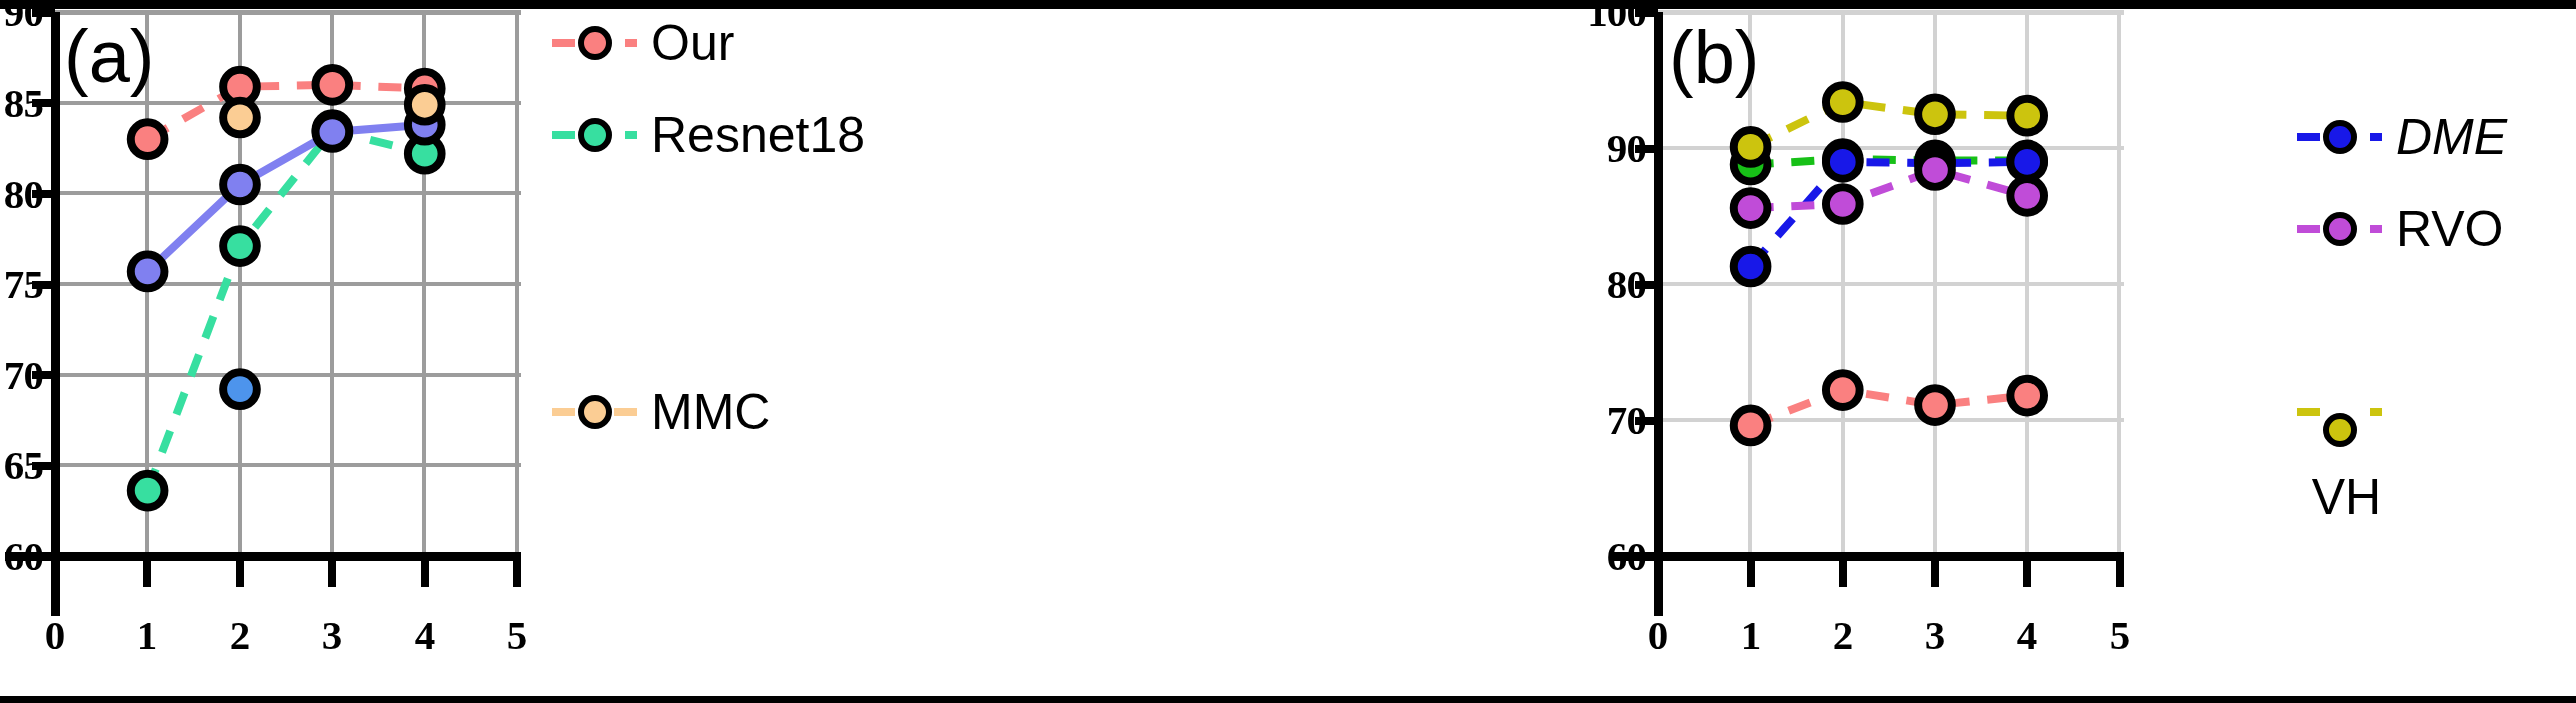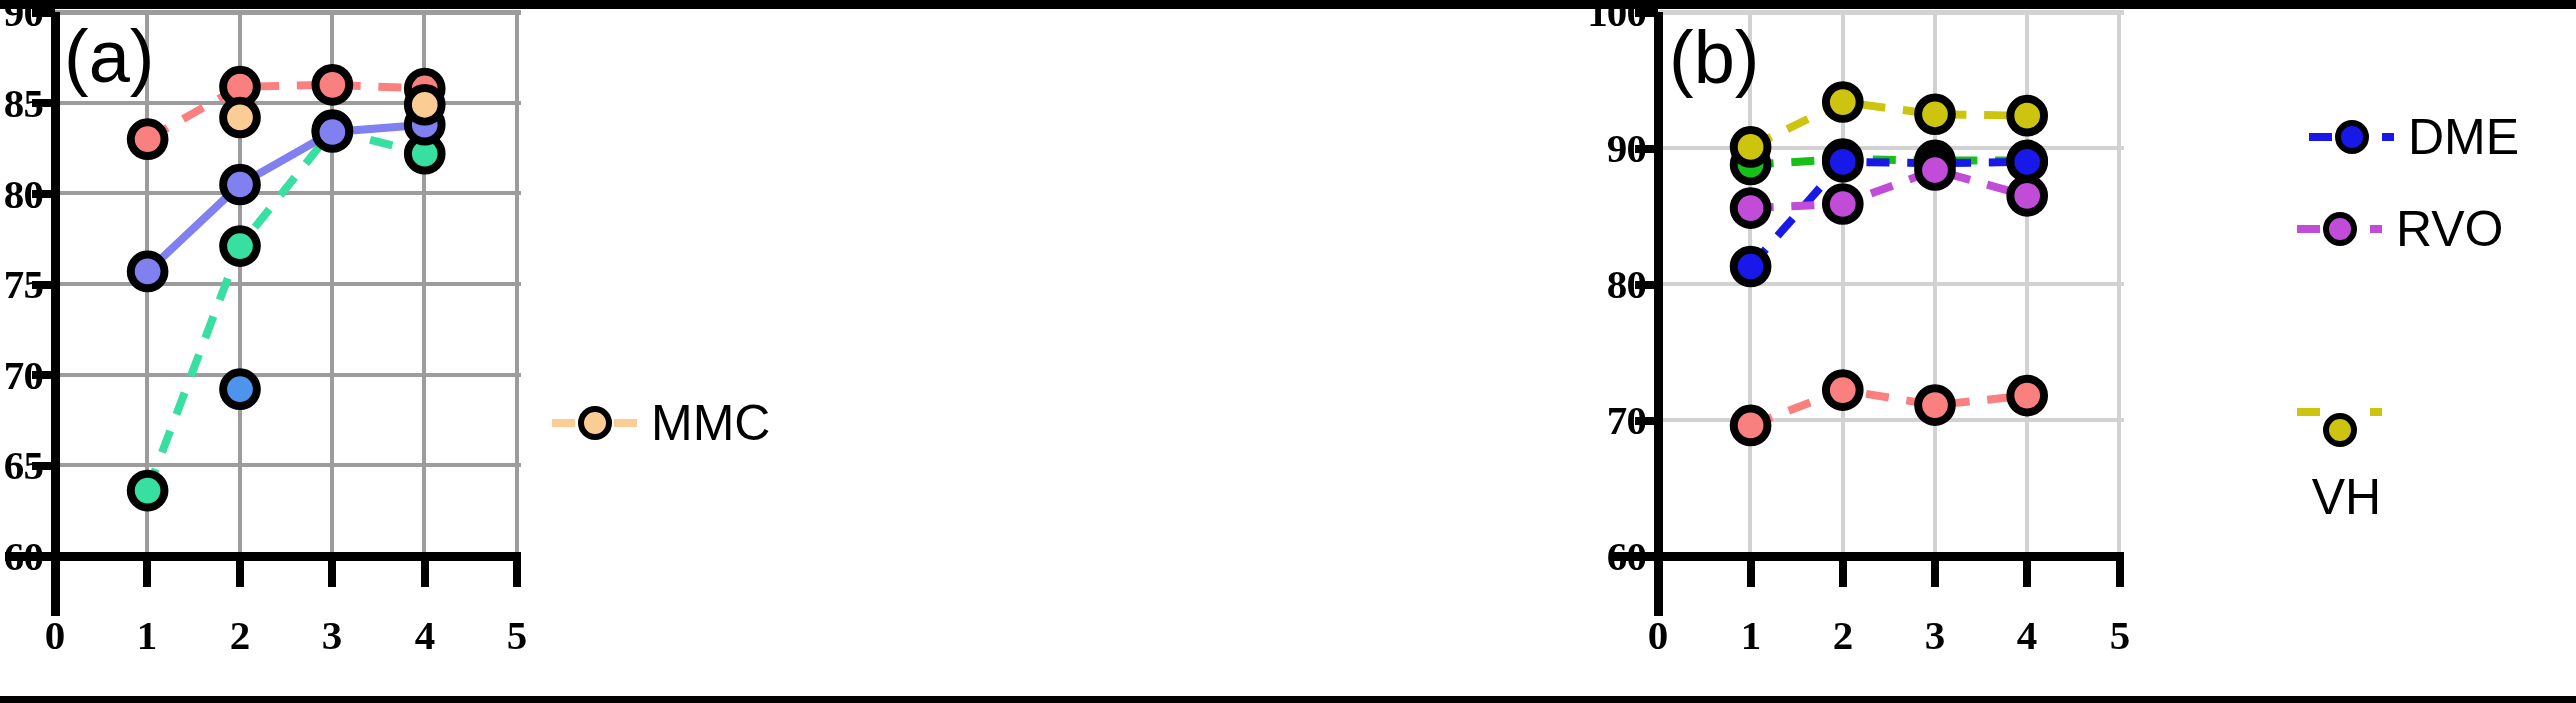--- a/index.html
+++ b/index.html
@@ -123,21 +123,37 @@
         <circle cx="478.8" cy="173.4" r="19" fill="#37dfa0" stroke="#000" stroke-width="9"></circle>
         <circle cx="166.2" cy="306.2" r="19" fill="#8080f0" stroke="#000" stroke-width="9"></circle>
         <circle cx="270.4" cy="208.1" r="19" fill="#8080f0" stroke="#000" stroke-width="9"></circle>
         <circle cx="374.6" cy="148.9" r="19" fill="#8080f0" stroke="#000" stroke-width="9"></circle>
         <circle cx="478.8" cy="140.7" r="19" fill="#8080f0" stroke="#000" stroke-width="9"></circle>
         <circle cx="270.4" cy="439.0" r="19" fill="#4d94ec" stroke="#000" stroke-width="9"></circle>
         <circle cx="270.4" cy="132.5" r="19" fill="#fbcd94" stroke="#000" stroke-width="9"></circle>
         <circle cx="478.8" cy="118.2" r="19" fill="#fbcd94" stroke="#000" stroke-width="9"></circle>
       </svg>
     <div class="legend" id="a-legend" style="left: 552px; top: 16px; width: 372px; height: 497px;">
-        <div class="legend-row" style="top: 369px; left: 0px; margin-top: 11px;">
+        <div class="legend-row" style="top: 0px; left: 0px;">
+          <div class="legend-mark">
+            <div class="lm-line lm-l" style="background: rgb(250, 128, 128);"></div>
+            <div class="lm-line lm-r" style="background: rgb(250, 128, 128); width: 12.4px;"></div>
+            <div class="lm-dot" style="background: rgb(250, 128, 128);"></div>
+          </div>
+          <div class="legend-text">Our</div>
+        </div>
+        <div class="legend-row" style="top: 92px; left: 0px;">
+          <div class="legend-mark">
+            <div class="lm-line lm-l" style="background: rgb(55, 223, 160);"></div>
+            <div class="lm-line lm-r" style="background: rgb(55, 223, 160); width: 12.4px;"></div>
+            <div class="lm-dot" style="background: rgb(55, 223, 160);"></div>
+          </div>
+          <div class="legend-text">Resnet18</div>
+        </div>
+        <div class="legend-row" style="top: 369px; left: 0px;">
           <div class="legend-mark">
             <div class="lm-line lm-l" style="background: rgb(251, 205, 148);"></div>
             <div class="lm-line lm-r" style="background: rgb(251, 205, 148);"></div>
             <div class="lm-dot" style="background: rgb(251, 205, 148);"></div>
           </div>
           <div class="legend-text">MMC</div>
         </div>
       </div>
   </div>
 
@@ -203,21 +219,21 @@
         <circle cx="524.0" cy="479.9" r="19" fill="#fa8080" stroke="#000" stroke-width="9"></circle>
         <circle cx="628.0" cy="440.0" r="19" fill="#fa8080" stroke="#000" stroke-width="9"></circle>
         <circle cx="732.0" cy="456.9" r="19" fill="#fa8080" stroke="#000" stroke-width="9"></circle>
         <circle cx="836.0" cy="446.2" r="19" fill="#fa8080" stroke="#000" stroke-width="9"></circle>
         <circle cx="524.0" cy="165.7" r="19" fill="#ccc40e" stroke="#000" stroke-width="9"></circle>
         <circle cx="628.0" cy="115.1" r="19" fill="#ccc40e" stroke="#000" stroke-width="9"></circle>
         <circle cx="732.0" cy="128.9" r="19" fill="#ccc40e" stroke="#000" stroke-width="9"></circle>
         <circle cx="836.0" cy="130.5" r="19" fill="#ccc40e" stroke="#000" stroke-width="9"></circle>
       </svg>
     <div class="legend" id="b-legend" style="left: 1011px; top: 18px; width: 372px; height: 497px;">
-        <div class="legend-row" style="top: 92px; left: 12px;">
+        <div class="legend-row" style="top: 92px; left: 0px; font-style: italic;">
           <div class="legend-mark">
             <div class="lm-line lm-l" style="background: rgb(24, 24, 232);"></div>
             <div class="lm-line lm-r" style="background: rgb(24, 24, 232); width: 12.4px;"></div>
             <div class="lm-dot" style="background: rgb(24, 24, 232);"></div>
           </div>
           <div class="legend-text">DME</div>
         </div>
         <div class="legend-row" style="top: 184px; left: 0px;">
           <div class="legend-mark">
             <div class="lm-line lm-l" style="background: rgb(192, 76, 216);"></div>

